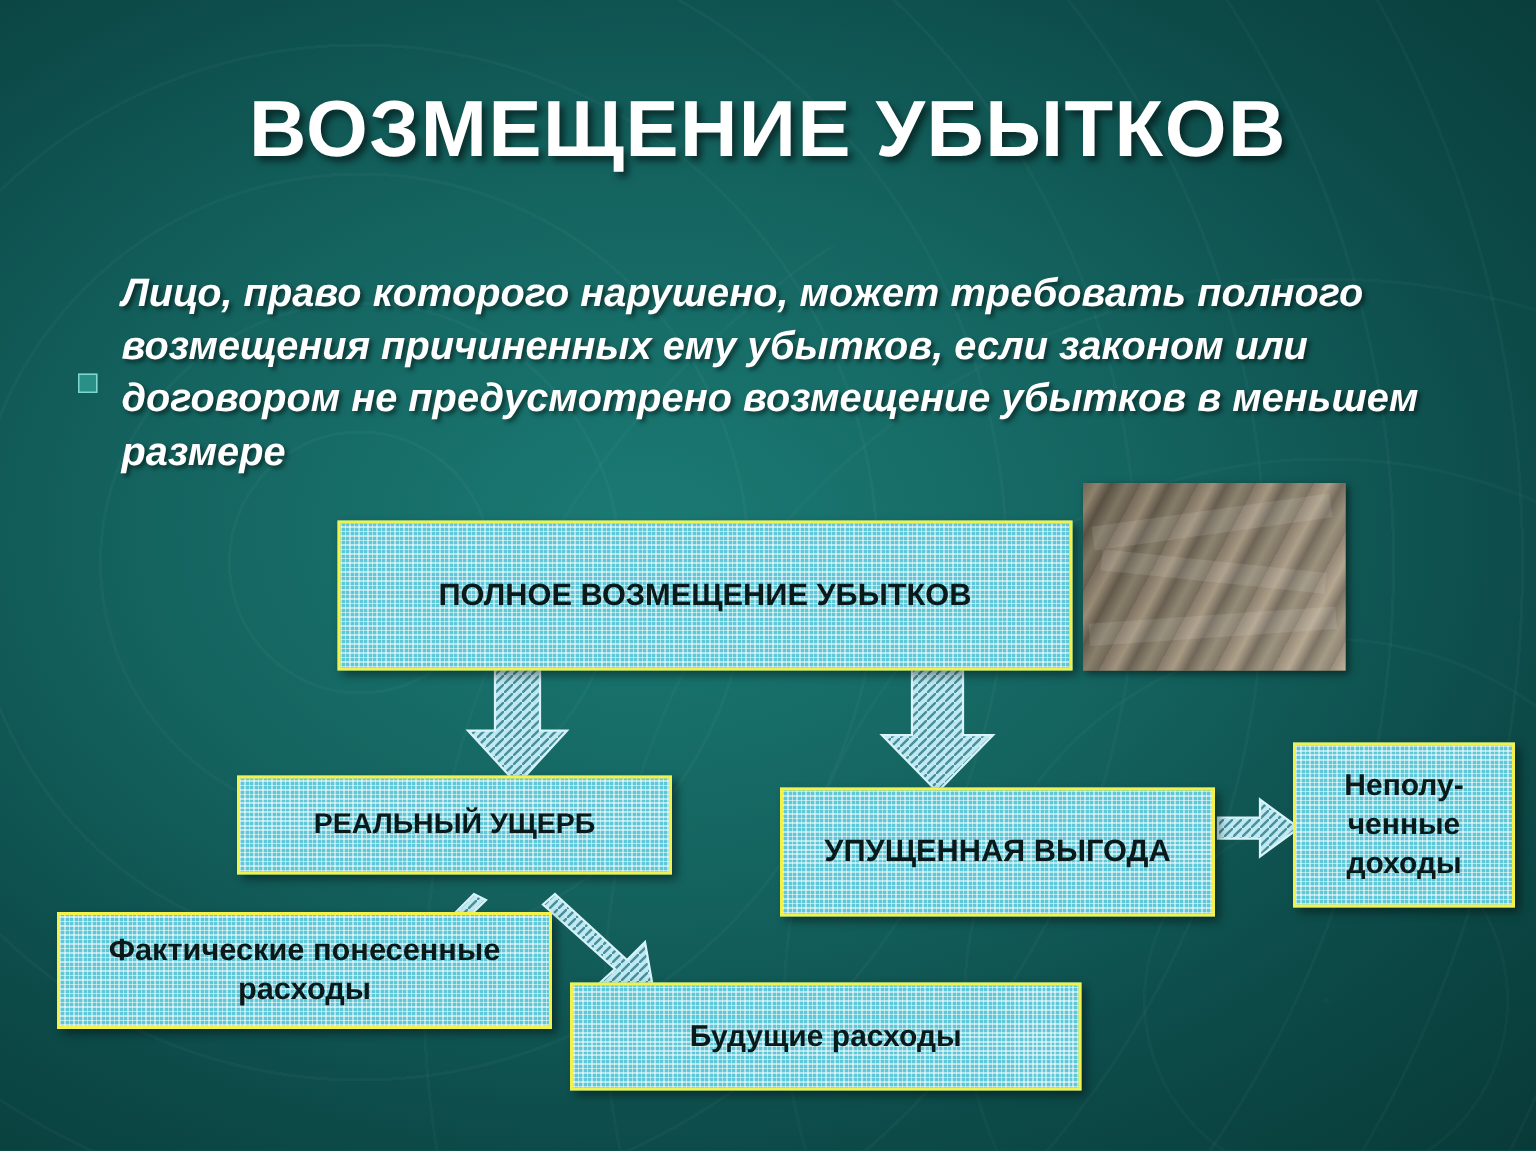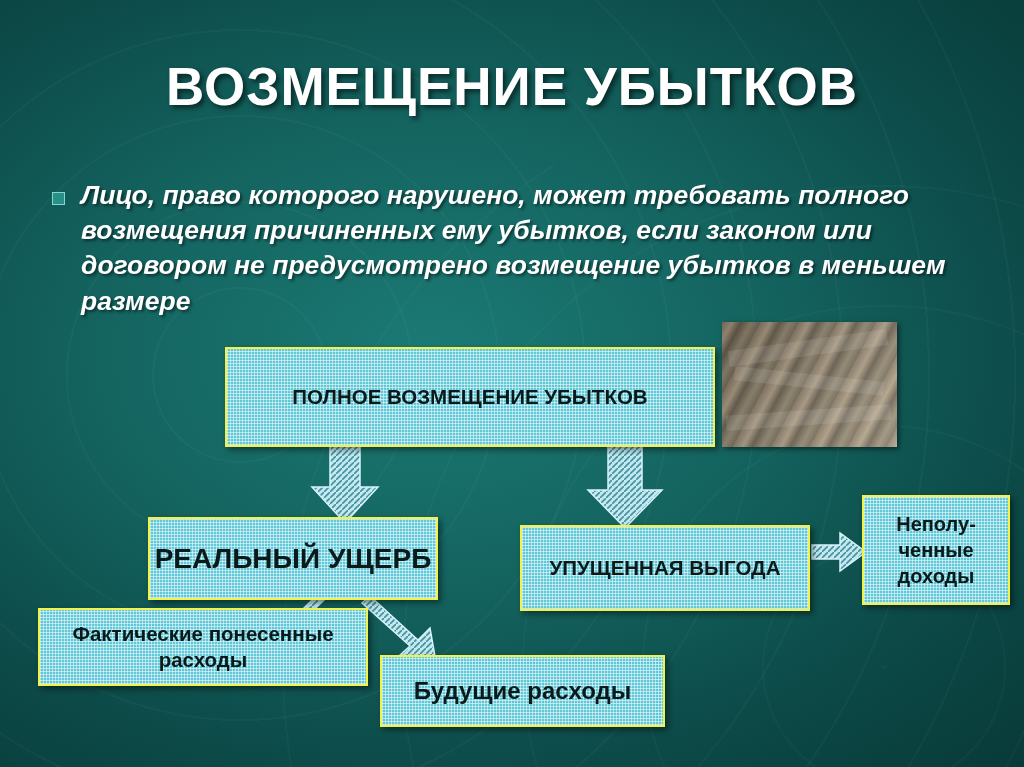--- a/index.html
+++ b/index.html
@@ -36,21 +36,21 @@
 
   .title{
     position:absolute;left:0;top:56px;width:1024px;text-align:center;
     font-size:53px;font-weight:bold;color:#ffffff;letter-spacing:1px;
     text-shadow:3px 3px 5px rgba(0,0,0,0.55);
     z-index:5;
   }
 
   .bullet-block{
     position:absolute;left:52px;top:178px;width:900px;z-index:5;
-    display:flex;gap:16px;align-items:flex-start;
+    display:flex;gap:16px;align-items:center;
   }
   .bullet-sq{
     width:11px;height:11px;background:#2a8f86;border:1px solid #7fd8cf;
     margin-top:14px;flex:0 0 auto;
   }
   .bullet-text{
     color:#ffffff;font-size:26.5px;line-height:1.33;font-style:italic;font-weight:bold;
     text-shadow:2px 2px 3px rgba(0,0,0,0.5);
   }
 
@@ -61,25 +61,25 @@
     background:
       repeating-linear-gradient(0deg, rgba(255,255,255,0.55) 0px, rgba(255,255,255,0.55) 1px, rgba(0,0,0,0) 1px, rgba(0,0,0,0) 3px),
       repeating-linear-gradient(90deg, rgba(255,255,255,0.5) 0px, rgba(255,255,255,0.5) 1px, rgba(0,0,0,0) 1px, rgba(0,0,0,0) 3px),
       #5ec8d8;
     box-shadow:3px 3px 6px rgba(0,0,0,0.45);
     display:flex;align-items:center;justify-content:center;text-align:center;
     color:#0a1a1a;font-weight:bold;
     box-sizing:border-box;
   }
   #box-full   {left:225px;top:347px;width:490px;height:100px;font-size:20.5px;}
-  #box-real   {left:148px;top:517px;width:290px;height:83px;font-size:28px;}
+  #box-real   {left:158px;top:517px;width:290px;height:66px;font-size:19px;}
   #box-lost   {left:520px;top:525px;width:290px;height:86px;font-size:20.5px;line-height:1.25;}
   #box-income {left:862px;top:495px;width:148px;height:110px;font-size:20px;line-height:1.3;}
   #box-actual {left:18px;top:608px;width:330px;height:78px;font-size:20.5px;line-height:1.25;margin-left:20px;}
-  #box-future {left:380px;top:655px;width:285px;height:72px;font-size:24px;}
+  #box-future {left:380px;top:655px;width:341px;height:72px;font-size:20px;}
 
   .photo{
     position:absolute;left:722px;top:322px;width:175px;height:125px;z-index:7;
     background:
       linear-gradient(125deg, rgba(0,0,0,0.22), rgba(255,255,255,0.14)),
       repeating-linear-gradient(118deg, #8d7e6a 0px, #b4a489 9px, #6e6352 17px, #9a8f76 26px, #7c6f5c 34px),
       repeating-linear-gradient(30deg, rgba(120,90,70,0.55) 0px, rgba(170,150,130,0.45) 12px, rgba(90,80,70,0.5) 22px),
       #7e705d;
     box-shadow:2px 2px 5px rgba(0,0,0,0.5);
   }

